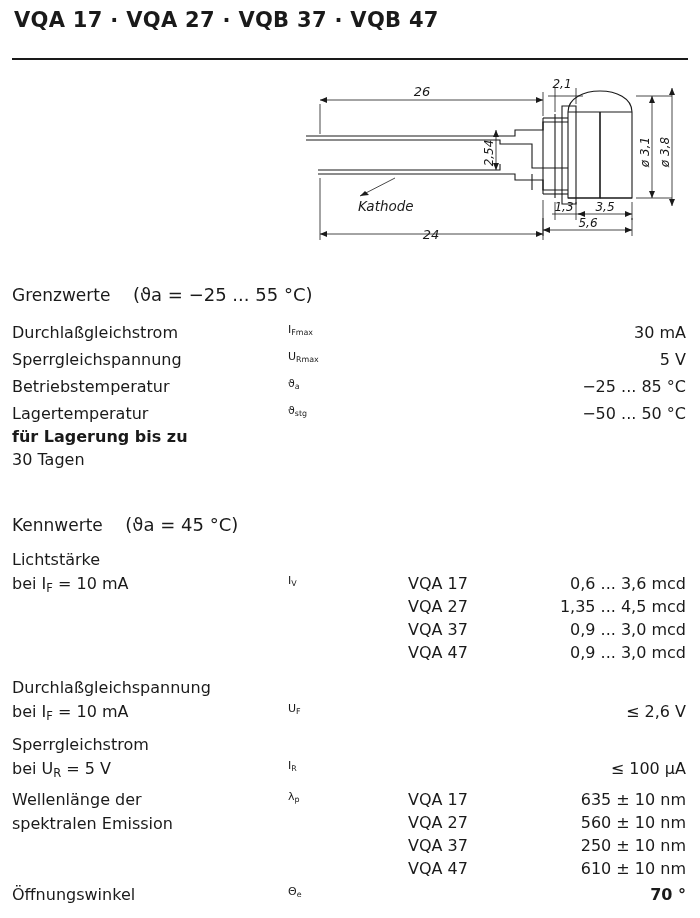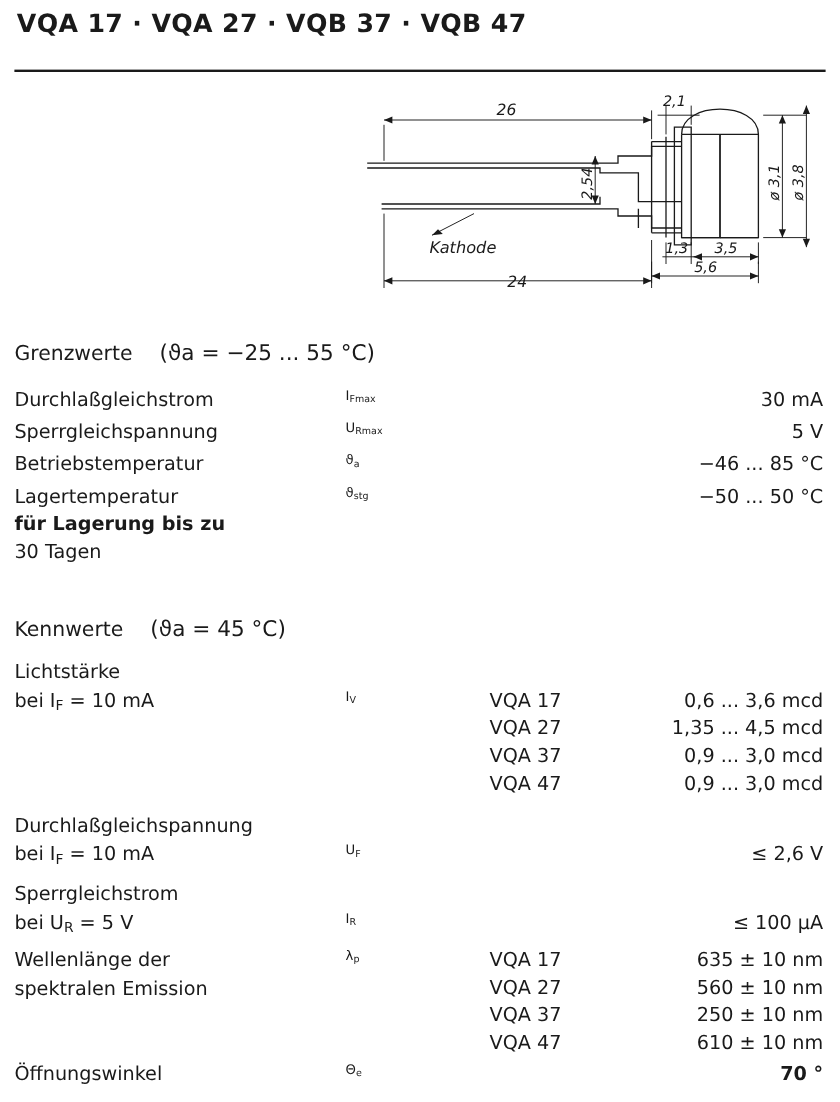--- a/index.html
+++ b/index.html
@@ -193,21 +193,21 @@
   <div class="row col-label" style="top:324px;">Durchlaßgleichstrom</div>
   <div class="row col-sym sym" style="top:324px;">I<sub>Fmax</sub></div>
   <div class="row col-val-r" style="top:324px;">30 mA</div>
 
   <div class="row col-label" style="top:351px;">Sperrgleichspannung</div>
   <div class="row col-sym sym" style="top:351px;">U<sub>Rmax</sub></div>
   <div class="row col-val-r" style="top:351px;">5 V</div>
 
   <div class="row col-label" style="top:378px;">Betriebstemperatur</div>
   <div class="row col-sym sym" style="top:378px;">ϑ<sub>a</sub></div>
-  <div class="row col-val-r" style="top:378px;">−46 ... 85 °C</div>
+  <div class="row col-val-r" style="top:378px;">−25 ... 85 °C</div>
 
   <div class="row col-label" style="top:405px;">Lagertemperatur</div>
   <div class="row col-sym sym" style="top:405px;">ϑ<sub>stg</sub></div>
   <div class="row col-val-r" style="top:405px;">−50 ... 50 °C</div>
 
   <div class="row col-label" style="top:428px;font-weight:bold;">für Lagerung bis zu</div>
   <div class="row col-label" style="top:451px;">30 Tagen</div>
 
   <div class="sec-head" style="left:12px; top:514px;">
     <span class="bold">Kennwerte</span>

